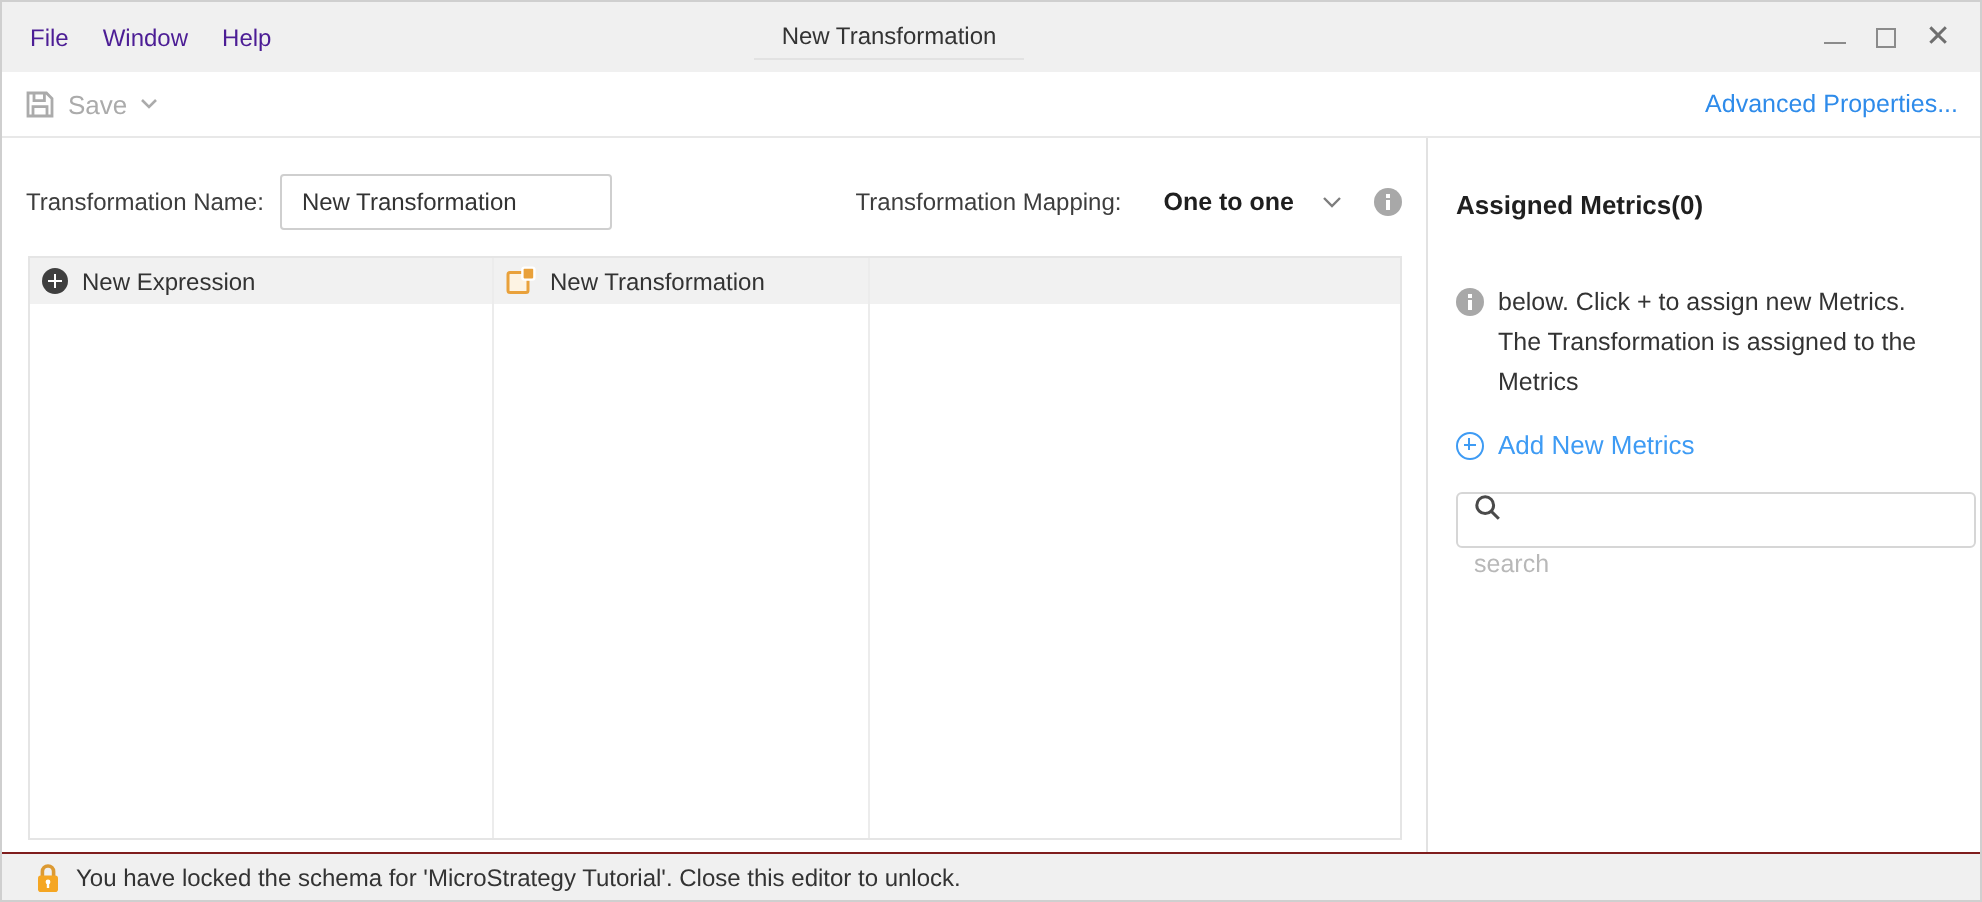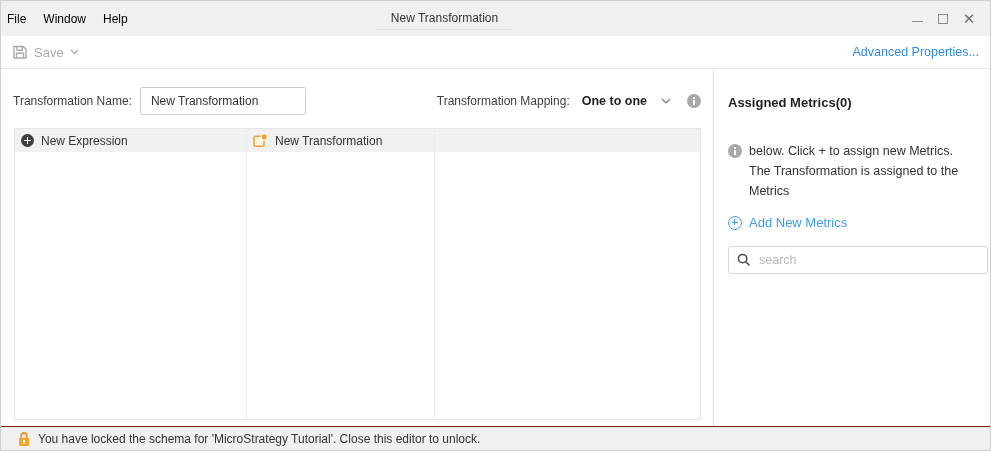--- a/index.html
+++ b/index.html
@@ -5,21 +5,21 @@
   * { margin:0; padding:0; box-sizing:border-box; }
   html,body { width:991px; height:451px; }
   body { font-family:"Liberation Sans","DejaVu Sans",sans-serif; background:#fff; }
 
   .window { width:991px; height:451px; display:flex; flex-direction:column;
             border:1px solid #cfcfcf; background:#fff; overflow:hidden; }
 
   
   .titlebar { height:35px; flex:0 0 35px; background:#f0f0f0; position:relative;
               display:flex; align-items:center; }
-  .menus { display:flex; gap:15px; padding-left:5px; font-size:12px; color:#000000; }
+  .menus { display:flex; gap:15px; padding-left:5px; font-size:12px; color:#4c1d95;margin-left:8px; }
   .menu-item { cursor:default; padding:2px 1px; }
   .window-title-wrap { position:absolute; left:0; right:102px; top:0; height:35px;
               display:flex; align-items:center; justify-content:center; pointer-events:none; }
   .window-title { font-size:12px; color:#333; padding:3px 14px 4px; border-bottom:1px solid #e2e2e2; }
   .win-controls { position:absolute; right:8px; top:0; height:35px; display:flex; align-items:center; }
   .win-btn { width:26px; height:35px; display:flex; align-items:center; justify-content:center; }
   .glyph-min { display:block; width:11px; height:0; border-bottom:1.4px solid #8b8b8b; margin-top:6px; }
   .glyph-max { display:block; width:10px; height:10px; border:1.4px solid #8b8b8b; }
   .glyph-close { font-size:15px; color:#6e6e6e; line-height:1; }
 
@@ -34,21 +34,21 @@
   .content { flex:1; min-height:0; display:flex; }
   .main { width:712px; flex:0 0 712px; position:relative; background:#fff; }
 
   .form-row { position:absolute; top:18px; left:12px; right:12px; height:28px;
               display:flex; align-items:center; }
   .form-label { font-size:12px; color:#3d3d3d; margin-right:8px; }
   .name-input { width:166px; height:28px; border:1px solid #cfcfcf; border-radius:2px;
                 padding:0 10px; font-size:12px; color:#333; outline:none;
                 font-family:"Liberation Sans","DejaVu Sans",sans-serif; }
   .mapping-group { margin-left:auto; display:flex; align-items:center; }
-  .mapping-label { font-size:12px; color:#3d3d3d; margin-right:12px; }
+  .mapping-label { font-size:12px; color:#3d3d3d; margin-right:21px; }
   .mapping-value { font-size:12.5px; font-weight:bold; color:#1f1f1f; margin-right:14px; }
   .chevron { margin-right:16px; display:flex; align-items:center; }
   .info-circle { width:14px; height:14px; border-radius:50%; background:#a8a8a8; position:relative; flex-shrink:0; }
   .info-circle::before { content:""; position:absolute; left:6.2px; top:3px; width:1.6px; height:1.8px; background:#fff; }
   .info-circle::after  { content:""; position:absolute; left:6.2px; top:6px; width:1.6px; height:5px; background:#fff; }
 
   .grid { position:absolute; top:59px; left:13px; width:687px; height:292px;
           border:1px solid #e5e5e5; display:flex; flex-direction:column; }
   .thead { display:flex; height:23px; flex:0 0 23px; background:#f1f1f1; }
   .th { display:flex; align-items:center; gap:7px; padding-left:6px; font-size:12px; color:#333; }
@@ -69,21 +69,21 @@
   .info-row { margin-top:31px; display:flex; gap:7px; }
   .info-row .info-circle { margin-top:3px; }
   .info-text { font-size:12.5px; color:#333; line-height:20px; }
   .info-line { display:block; }
   .add-link { margin-top:14px; display:flex; align-items:center; gap:7px;
               color:#3E9BF4; font-size:13px; cursor:pointer; width:fit-content; }
   .plus-circle { width:14px; height:14px; border-radius:50%; border:1.3px solid #3E9BF4; position:relative; flex-shrink:0; }
   .plus-circle::before { content:""; position:absolute; left:2.6px; top:5px; width:6.2px; height:1.3px; background:#3E9BF4; }
   .plus-circle::after  { content:""; position:absolute; left:5px; top:2.6px; width:1.3px; height:6.2px; background:#3E9BF4; }
   .search-box { margin-top:16px; width:260px; height:28px; border:1px solid #d6d6d6; border-radius:3px;
-                display:flex; align-items:center; padding:0 8px; gap:8px; background:#fff; }
+                display:flex; align-items:flex-start; padding:0 8px; gap:14px; background:#fff;flex-direction:column; }
   .search-input { border:none; outline:none; flex:1; font-size:12.5px; color:#333; min-width:0;
                   font-family:"Liberation Sans","DejaVu Sans",sans-serif; }
   .search-input::placeholder { color:#b8b8b8; }
 
   
   .statusbar { height:24px; flex:0 0 24px; background:#f0f0f0; border-top:1px solid #7f1d1d;
                display:flex; align-items:center; padding:0 16px; gap:7px; font-size:12px; color:#333; }
   svg { display:block; }
 </style>
 </head>

